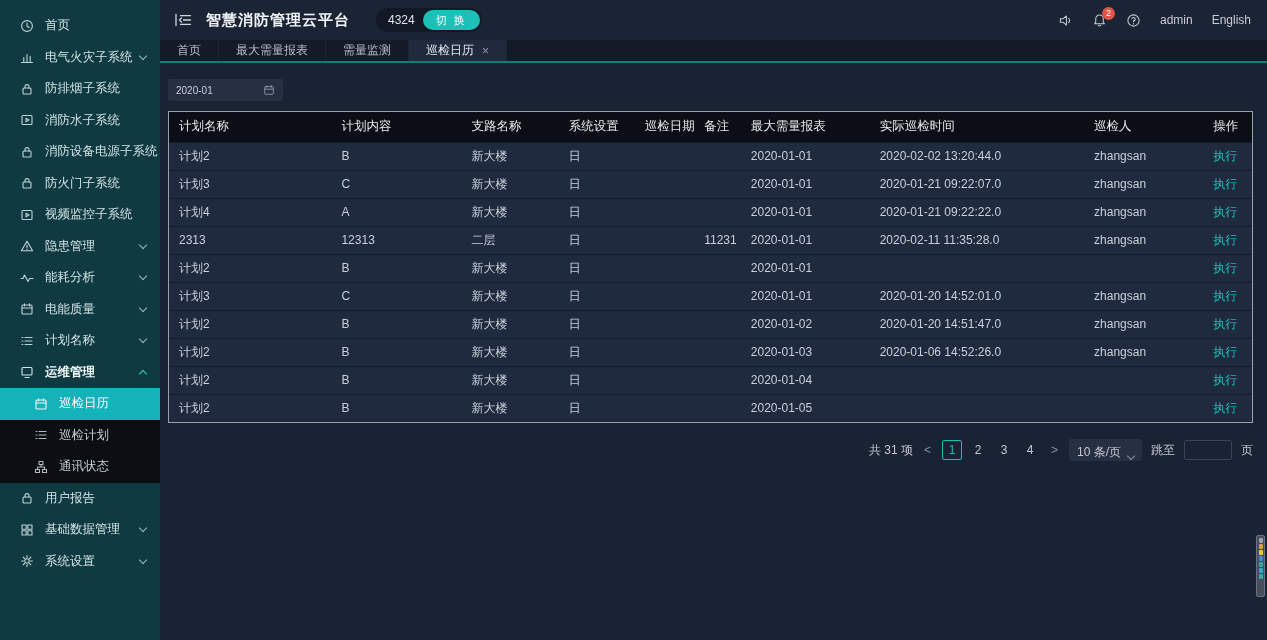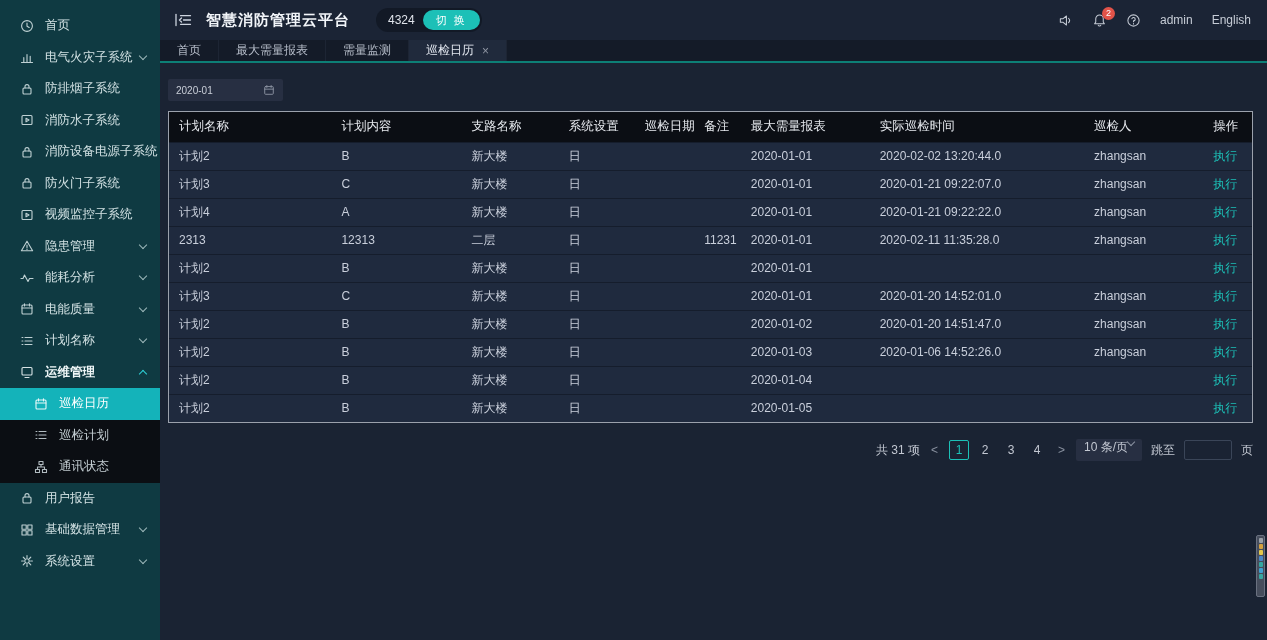--- a/index.html
+++ b/index.html
@@ -53,21 +53,21 @@
   table { width:100%; border-collapse:collapse; table-layout:fixed; }
   thead th { background:#0b0e14; color:#e8ebf0; font-size:12.5px; font-weight:normal; text-align:left; height:30px; padding:0 4px 0 10px; white-space:nowrap; overflow:hidden; }
   tbody td { height:28px; background:#1f2a3e; color:#c9cfdb; font-size:12px; padding:0 4px 0 10px; border-top:1px solid #151d2c; white-space:nowrap; overflow:hidden; }
   .action-link { color:#1cc0b7; cursor:pointer; }
 
   
   .pagination { display:flex; justify-content:flex-end; align-items:center; margin-top:16px; gap:9px; font-size:12px; color:#c3c8d2; }
   .pg-arrow { color:#8a92a0; cursor:pointer; padding:0 2px; font-size:12px; }
   .pg-page { min-width:20px; height:20px; display:flex; align-items:center; justify-content:center; cursor:pointer; border-radius:2px; }
   .pg-page.active { border:1px solid #1cc0b7; color:#1cc0b7; }
-  .pg-select { height:22px; background:#272f42; border-radius:2px; display:flex; align-items:flex-start; padding:0 8px; cursor:pointer; color:#c3c8d2; }
+  .pg-select { height:22px; background:#272f42; border-radius:2px; display:flex; align-items:flex-end; gap:7px; padding:0 8px; cursor:pointer; color:#c3c8d2; }
   .pg-select .chev { margin:0 0 2px 0; border-color:#8a92a0; }
   .jump-input { width:48px; height:20px; background:transparent; border:1px solid #3a4558; border-radius:2px; color:#dfe3ea; font-size:12px; padding:0 4px; outline:none; }
 
   
   .minimap { position:absolute; right:2px; top:535px; width:9px; height:62px; background:#464d5c; border:1px solid #6a7180; border-radius:2px; display:flex; flex-direction:column; gap:1px; padding:2px 1.5px; cursor:pointer; }
   .minimap i { display:block; height:5px; border-radius:1px; }
 </style>
 </head>
 <body>
 

